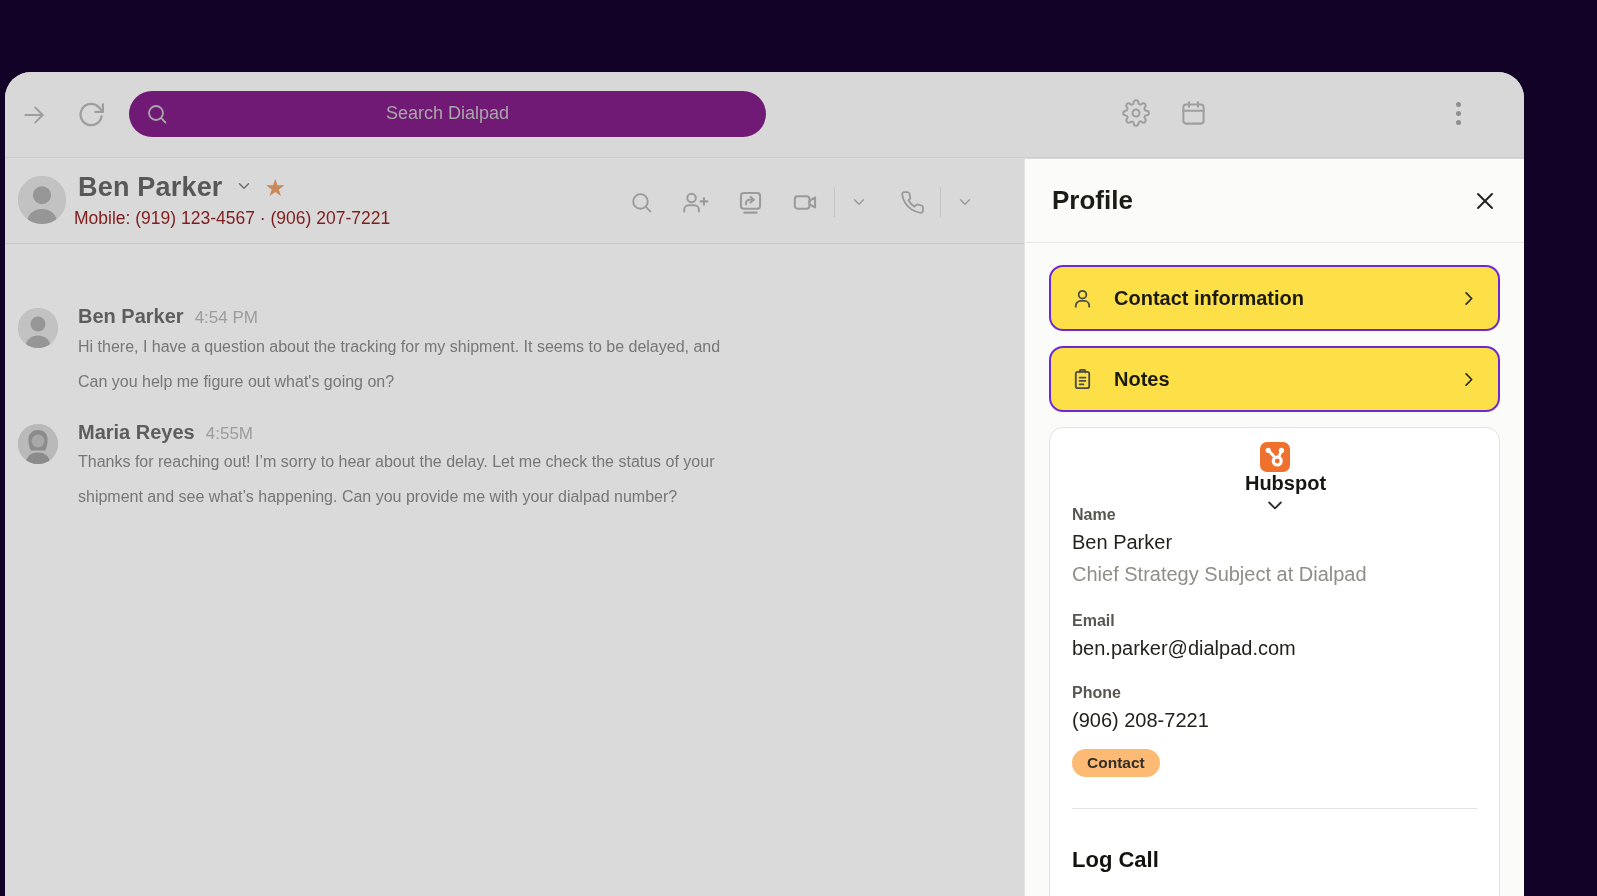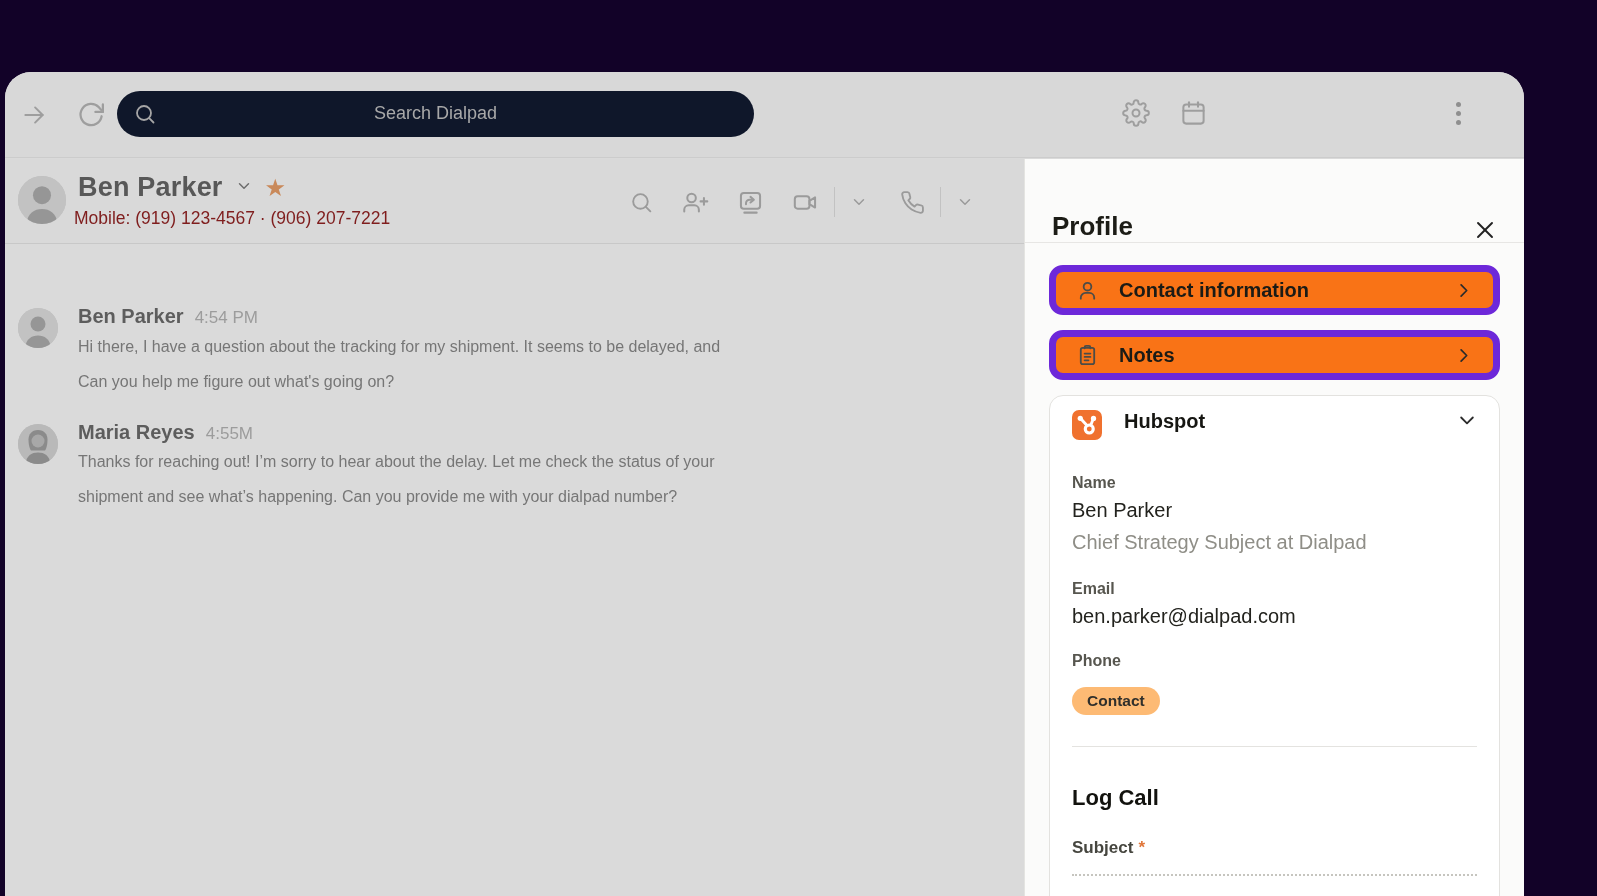--- a/index.html
+++ b/index.html
@@ -9,22 +9,22 @@
   .window { position:absolute; left:5px; top:72px; width:1519px; height:824px;
             background:#dadada; border-radius:26px 26px 0 0; overflow:hidden; }
 
   
   .topbar { position:absolute; left:0; top:0; width:100%; height:86px;
             background:#d8d8d8; border-bottom:1px solid #cccccc; }
   .icon-btn { position:absolute; color:#9e9e9e; cursor:pointer; }
   .icon-btn svg { display:block; }
   .fwd { left:16px; top:30px; }
   .refresh { left:71px; top:28px; }
-  .search-pill { position:absolute; left:112px; top:19px; width:637px; height:46px;
-                 background:#0f172a; border-radius:23px; }
+  .search-pill { position:absolute; left:124px; top:19px; width:637px; height:46px;
+                 background:#701a75; border-radius:23px; }
   .search-pill .mag { position:absolute; left:16px; top:11px; color:#a6a6a6; }
   .search-pill .ph { position:absolute; left:0; right:0; top:12px; text-align:center;
                      font-size:18px; color:#a8a8a8; }
   .gear { left:1117px; top:27px; }
   .cal  { left:1175px; top:28px; }
   .status-pill { position:absolute; left:1228px; top:18px; width:214px; height:46px;
                  background:#d3d2d2; border-radius:23px; }
   .status-pill .label { position:absolute; left:20px; top:13px; font-size:18px; color:#a5a5a5; white-space:nowrap; }
   .status-pill .avatar { position:absolute; right:4px; top:4px; width:38px; height:38px; }
   .status-dot { position:absolute; right:-2px; bottom:-2px; width:14px; height:14px;
@@ -54,33 +54,33 @@
   .msg-avatar { position:absolute; left:13px; width:40px; height:40px; }
   .msg-head { position:absolute; left:73px; display:flex; align-items:baseline; }
   .msg-author { font-size:20px; font-weight:bold; color:#5d5d5d; }
   .msg-time { margin-left:11px; font-size:17px; color:#9c9c9c; }
   .msg-line { position:absolute; left:73px; font-size:16px; color:#767676; white-space:nowrap; }
 
   
   .panel { position:absolute; left:1019px; top:87px; bottom:0; width:500px;
            background:#fbfbfa; border-left:1px solid #e4e4e1; z-index:10; }
   .panel-header { height:84px; border-bottom:1px solid #e7e6e4; display:flex;
-                  align-items:flex-end; padding:0 27px; }
+                  align-items:center; padding:0 27px; }
   .panel-title { font-size:26px; font-weight:bold; color:#1c1c16; flex:1; }
   .panel-close { color:#222; cursor:pointer; display:flex; }
   .panel-body { padding:22px 24px 0; }
-  .nav-card { height:50px; background:#f97316; border:7px solid #6d28d9; border-radius:14px;
+  .nav-card { height:66px; background:#fde047; border:2px solid #6d28d9; border-radius:14px;
               display:flex; align-items:center; padding:0 20px; margin-bottom:15px; cursor:pointer; }
   .nav-card .nc-icon { color:#4c4c47; display:flex; }
   .nav-card .nc-label { margin-left:20px; font-size:20px; font-weight:bold; color:#1b1b16; flex:1; }
   .nav-card .nc-chevron { color:#2b2b2b; display:flex; }
 
   .hs-card { background:#ffffff; border:1px solid #e3e2df; border-radius:14px;
              padding:14px 22px 40px; }
-  .hs-head { display:flex; height:32px; }
+  .hs-head { display:flex; align-items:center; height:32px;flex-direction:column; }
   .hs-logo { width:30px; height:30px; border-radius:7px; background:#f0712e; flex:none; }
   .hs-logo svg { display:block; }
   .hs-title { margin-left:22px; font-size:20px; font-weight:bold; color:#161612; flex:1; }
   .hs-chevron { color:#2b2b2b; display:flex; cursor:pointer; }
   .f-label { margin-top:32px; font-size:16px; font-weight:bold; color:#57564f; }
   .f-value { margin-top:7px; font-size:20px; color:#23231e; }
   .f-role  { margin-top:9px; font-size:20px; color:#8f8e87; }
   .mt26 { margin-top:26px; } .mt24 { margin-top:24px; }
   .chip { display:inline-block; margin-top:17px; background:#fdba74; border-radius:15px;
           padding:5px 15px; font-size:15.5px; font-weight:bold; color:#302f2b; }
@@ -311,20 +311,21 @@
         </div>
 
         <div class="f-label">Name</div>
         <div class="f-value">Ben Parker</div>
         <div class="f-role">Chief Strategy Subject at Dialpad</div>
 
         <div class="f-label mt26">Email</div>
         <div class="f-value">ben.parker@dialpad.com</div>
 
         <div class="f-label mt24">Phone</div>
+        <div class="f-value">(906) 208-7221</div>
 
         <div><span class="chip">Contact</span></div>
 
         <div class="hs-divider"></div>
 
         <div class="logcall-title">Log Call</div>
         <div class="subject-row">
           <span>Subject</span><span class="req">*</span>
         </div>
         <div class="dotted-input"></div>

